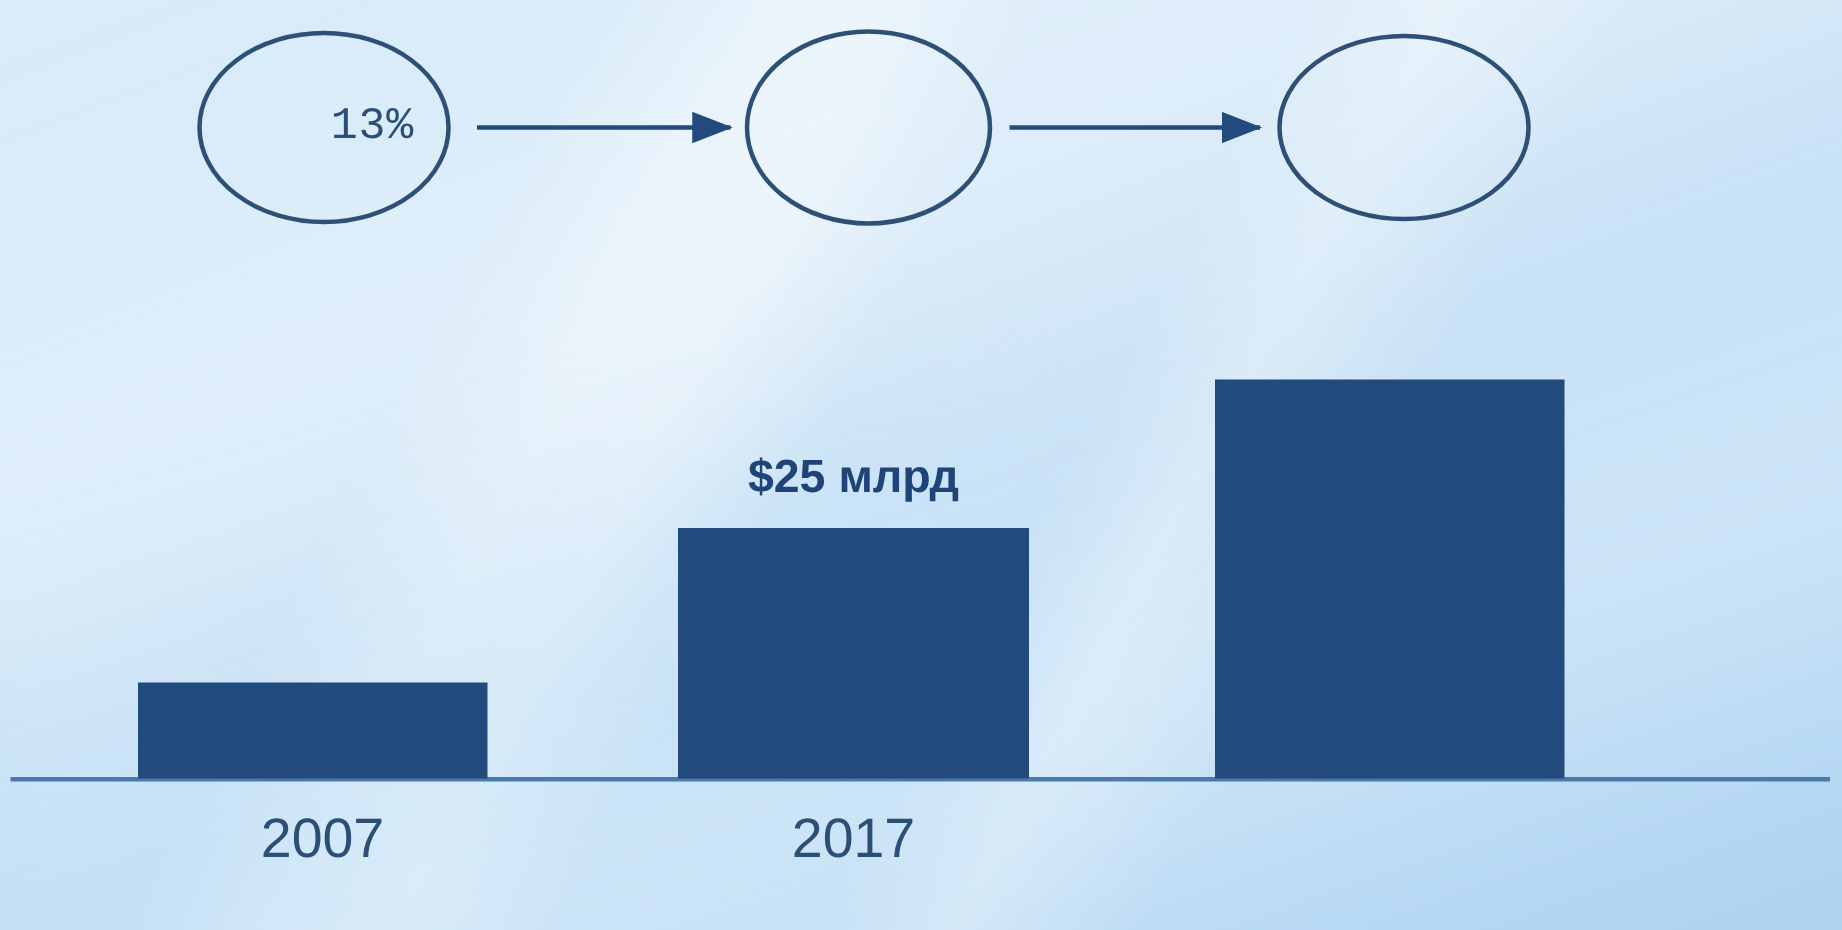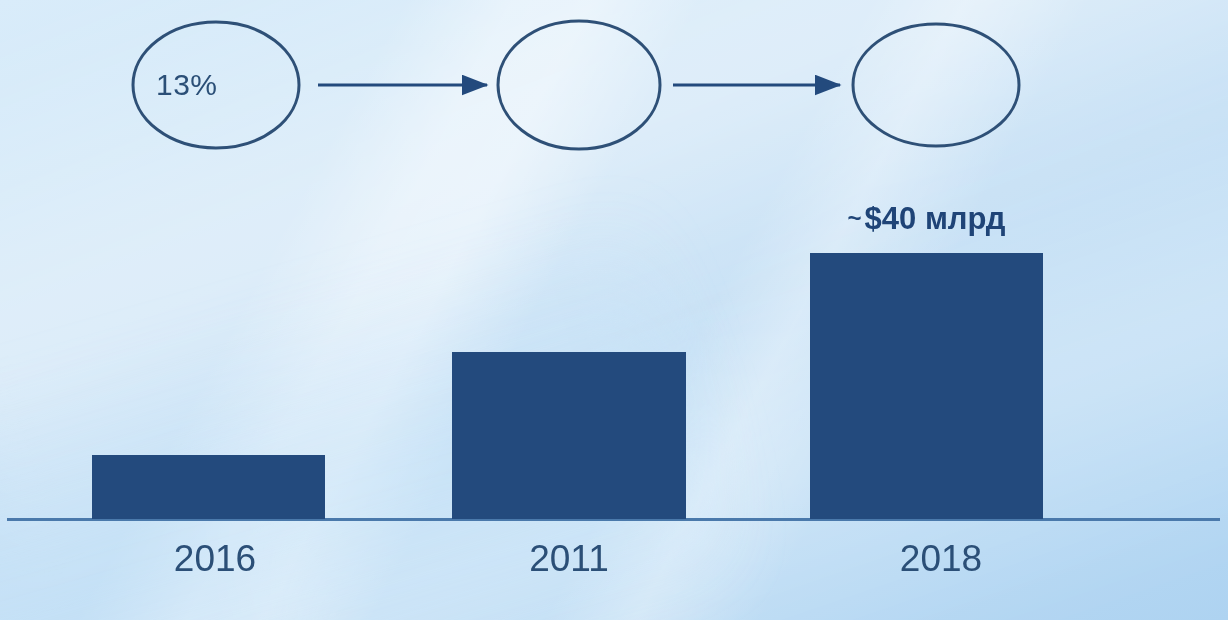--- a/index.html
+++ b/index.html
@@ -79,24 +79,24 @@
   
   .funnel-svg {
     position: absolute;
     left: 0; top: 0;
     width: 1228px;
     height: 180px;
   }
   .pct-label {
     position: absolute;
     color: #2b4f77;
-    font-family: Liberation Sans, sans-serif;
+    font-family: Liberation Mono, monospace;
     font-size: 30px;
     letter-spacing: 0.5px;
-    text-align: left;
+    text-align: right;
     white-space: nowrap;
   }
 
   
   .bar {
     position: absolute;
     background: #234a7d;
   }
   .axis-line {
     position: absolute;
@@ -161,22 +161,21 @@
 
 
   <div class="axis-line"></div>
 
   <div class="bar" style="left:92px;  top:455px; width:233px; height:64px;"></div>
 
   <div class="bar" style="left:452px; top:352px; width:234px; height:167px;"></div>
 
   <div class="bar" style="left:810px; top:253px; width:233px; height:266px;"></div>
 
+  <div class="bar-value" style="left:452px; top:300px; width:234px;">$25 млрд</div>
 
-  <div class="bar-value" style="left:800px; top:201px; width:253px;"><span class="approx">~</span><span>$40 млрд</span></div>
 
-  <div class="year-label" style="left:115px; top:538px; width:200px;">2016</div>
+  <div class="year-label" style="left:115px; top:538px; width:200px;">2007</div>
 
-  <div class="year-label" style="left:469px; top:538px; width:200px;">2011</div>
+  <div class="year-label" style="left:469px; top:538px; width:200px;">2017</div>
 
-  <div class="year-label" style="left:841px; top:538px; width:200px;">2018</div>
 
 </div>
 
 </body></html>

